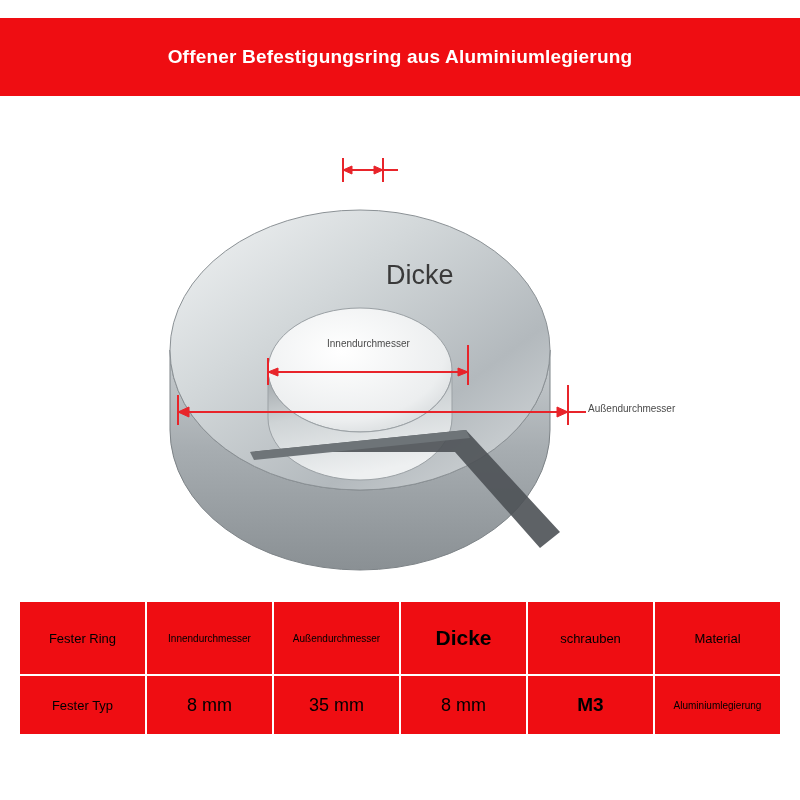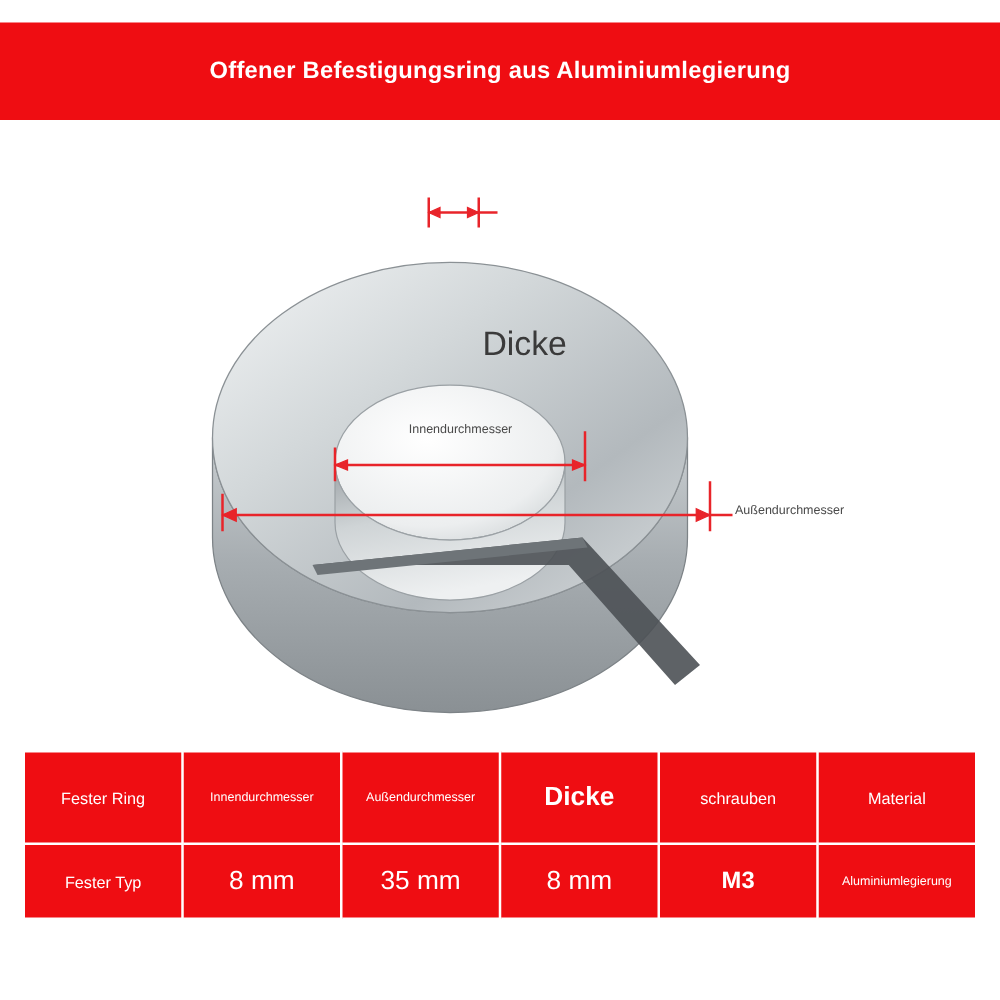--- a/index.html
+++ b/index.html
@@ -82,33 +82,33 @@
   .spec-table {
     position: absolute;
     left: 18px;
     top: 600px;
     width: 764px;
     border-collapse: collapse;
     table-layout: fixed;
   }
   .spec-table td {
     background: #ef0d12;
-    color: #ffffff;
+    color: #000000;
     border: 2px solid #ffffff;
     text-align: center;
     vertical-align: middle;
     height: 50px;
     padding: 0 2px;
   }
   .spec-table tr.head-row td { height: 72px; }
   .spec-table tr.value-row td { height: 58px; }
 
   .c-s  { font-size: 10px; }
   .c-m  { font-size: 13px; }
-  .c-l  { font-size: 21px; }
+  .c-l  { font-size: 18px; }
   .c-xl { font-size: 19px; font-weight: bold; }
   .c-xxl{ font-size: 21px; font-weight: bold; }
 </style>
 </head>
 <body>
 
 <div class="page">
 
   <div class="header-banner">
     <div class="header-title">Offener Befestigungsring aus Aluminiumlegierung</div>

